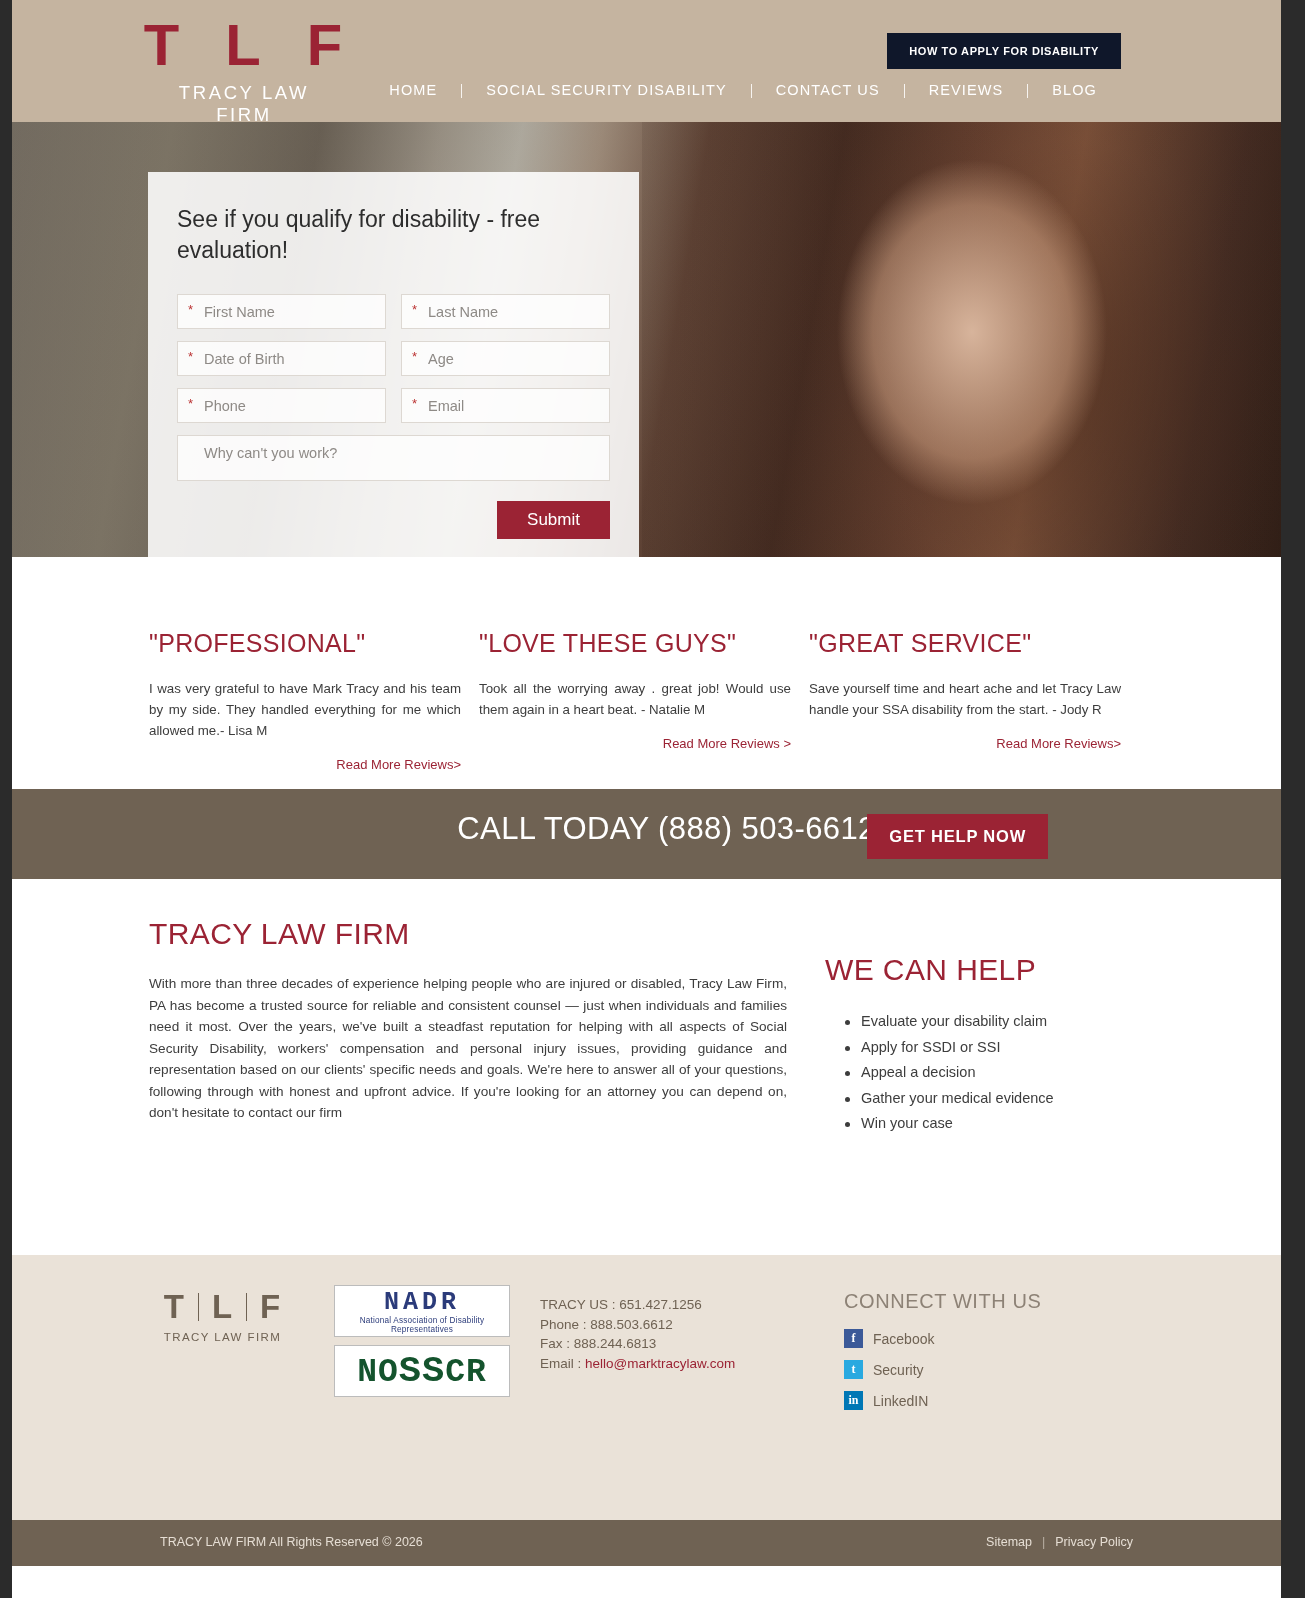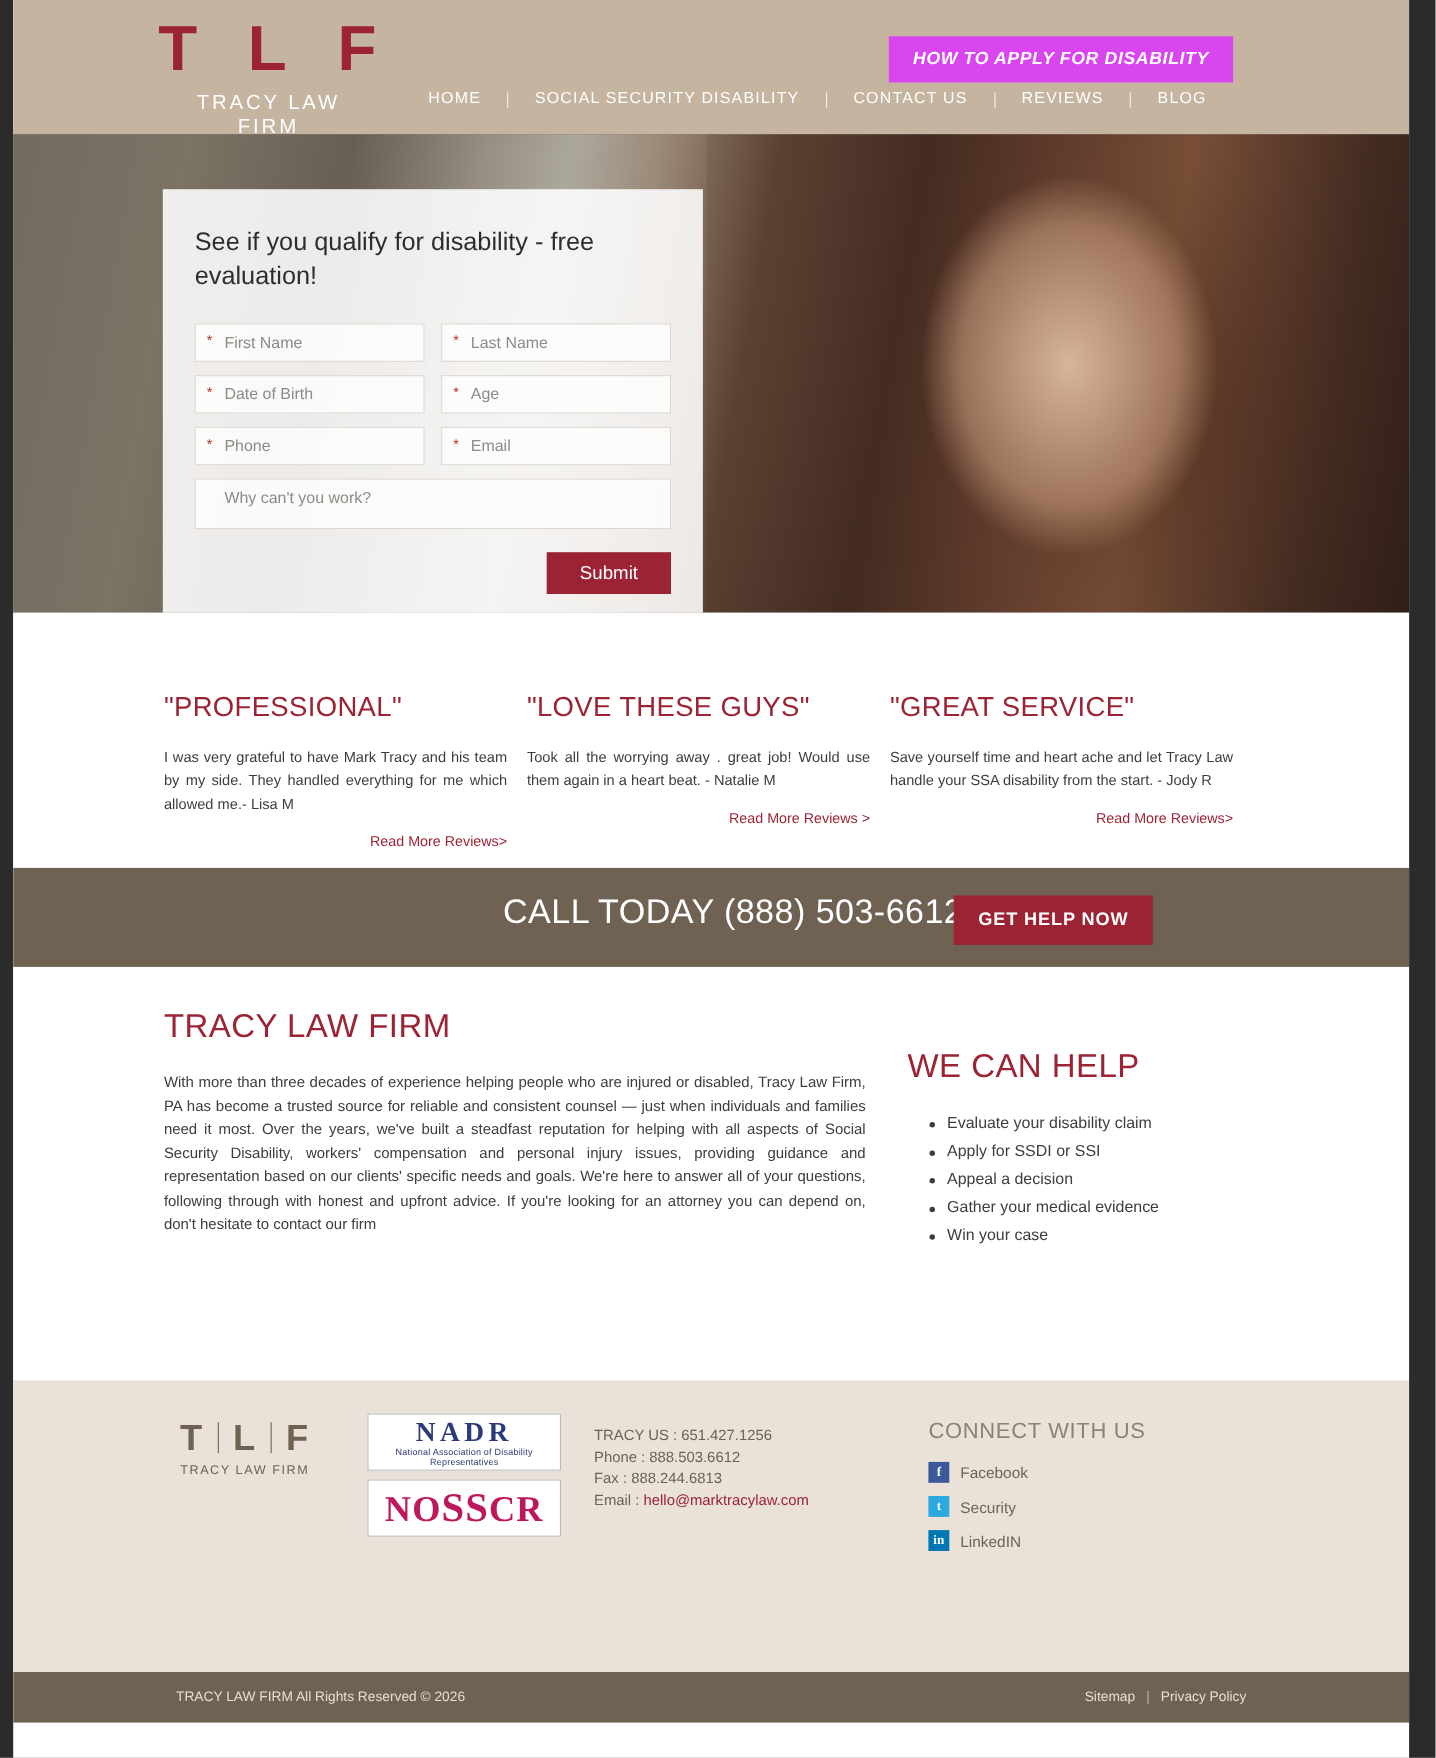--- a/index.html
+++ b/index.html
@@ -54,29 +54,28 @@
   .logo-name {
     color: #ffffff;
     font-size: 18.5px;
     letter-spacing: 2.6px;
     margin-top: 6px;
   }
   .apply-btn {
     position: absolute;
     right: 160px;
     top: 33px;
-    background: #d946ef;
+    background: #0f172a;
     color: #ffffff;
-    font-size: 16px;
+    font-size: 11px;
     font-weight: bold;
     letter-spacing: 0.6px;
     padding: 12px 22px;
     border: none;
     cursor: pointer;
-    font-style: italic;
   }
   .nav {
     position: absolute;
     right: 160px;
     top: 82px;
     display: flex;
     align-items: flex-end;
     gap: 0;
   }
   .nav a {
@@ -340,21 +339,21 @@
     left: 322px;
     top: 30px;
     width: 176px;
     height: 52px;
     background: #ffffff;
     border: 1px solid #bcbcbc;
     text-align: center;
     padding-top: 3px;
   }
   .badge-nadr .t1 {
-    font-family: Liberation Serif, serif;
+    font-family: Liberation Mono, monospace;
     font-size: 25px;
     color: #2b3b7a;
     letter-spacing: 4px;
     font-weight: bold;
     line-height: 27px;
   }
   .badge-nadr .t2 {
     font-size: 8.2px;
     color: #2b3b7a;
     letter-spacing: .2px;
@@ -365,24 +364,24 @@
     top: 90px;
     width: 176px;
     height: 52px;
     background: #ffffff;
     border: 1px solid #bcbcbc;
     display: flex;
     align-items: center;
     justify-content: center;
   }
   .badge-nosscr .t {
-    font-family: Liberation Serif, serif;
+    font-family: Liberation Mono, monospace;
     font-size: 33px;
     font-weight: bold;
-    color: #be185d;
+    color: #14532d;
     letter-spacing: 1px;
   }
   .badge-nosscr .t .big { font-size: 37px; }
   .f-contact {
     position: absolute;
     left: 528px;
     top: 40px;
     font-size: 13.5px;
     color: #6f6253;
     line-height: 19.5px;

